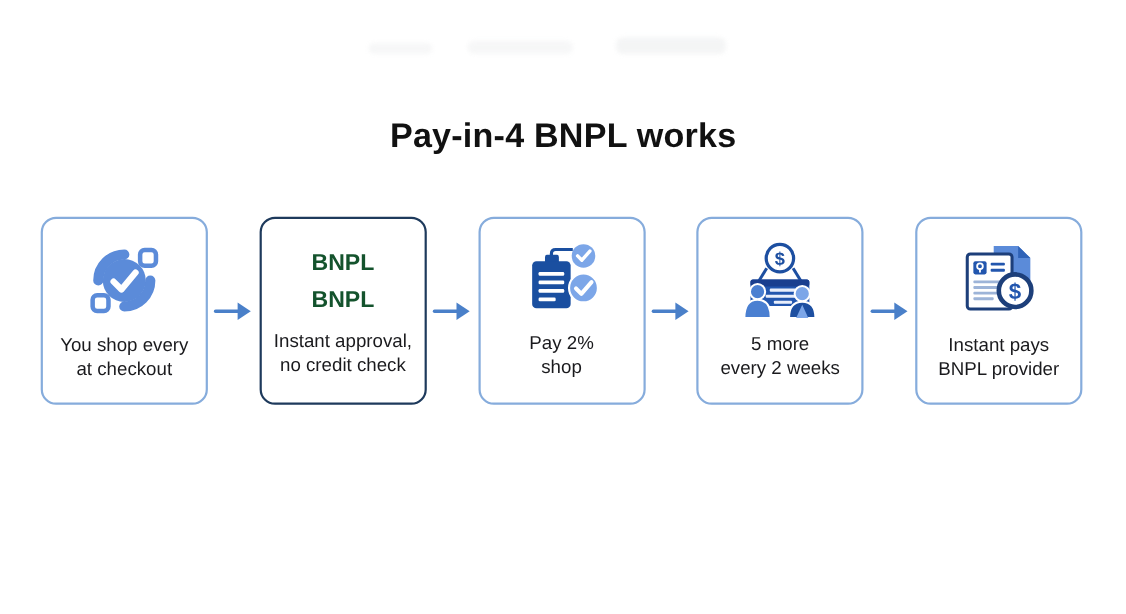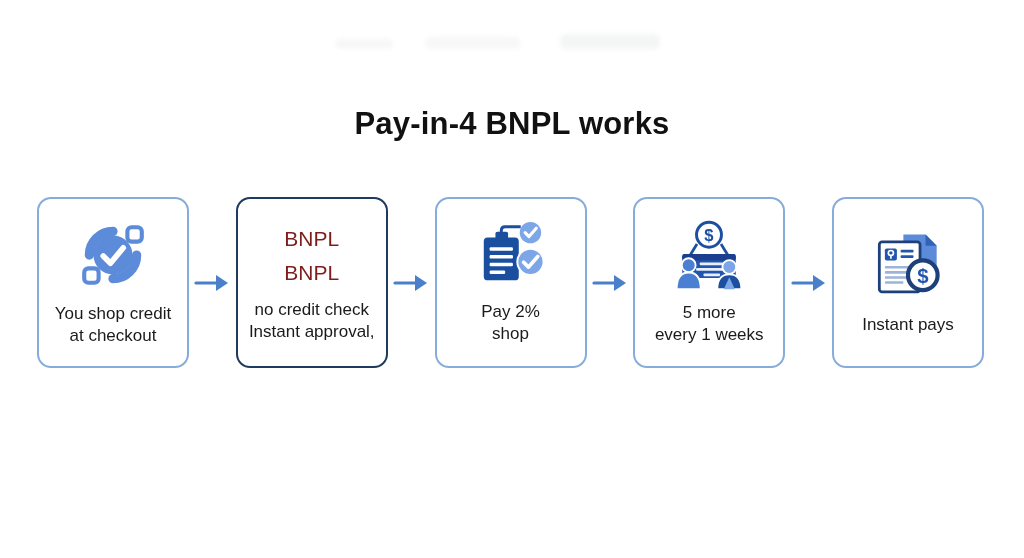--- a/index.html
+++ b/index.html
@@ -47,21 +47,21 @@
 
   .step-icon { display: block; margin-bottom: 11px; flex: 0 0 auto; }
 
   .step-text {
     font-size: 17px; line-height: 1.28; color: #1a1a1d;
     text-align: center; font-weight: 400;
   }
   .step-text div { white-space: nowrap; }
 
   .heading-line {
-    font-size: 21px; font-weight: 400; color: #7f1d1d;
+    font-size: 21px; font-weight: 700; color: #14532d;
     text-align: left; line-height: 1;
     margin-bottom: 13px;
   }
   .heading-block { margin-bottom: 16px; margin-top: 6px; }
 
   .arrow-cell {
     flex: 1 1 auto;
     display: flex; align-items: center; justify-content: center;
   }
 </style>
@@ -83,40 +83,40 @@
     <div class="step-box">
       <svg class="step-icon" width="74" height="74" viewBox="0 0 72 72">
         <path d="M13,36 A23,23 0 0 1 36,13" fill="none" stroke="#5b8bd9" stroke-width="9" stroke-linecap="round"></path>
         <path d="M59,36 A23,23 0 0 1 36,59" fill="none" stroke="#5b8bd9" stroke-width="9" stroke-linecap="round"></path>
         <circle cx="36" cy="36" r="19" fill="#5b8bd9"></circle>
         <polyline points="26.5,37 33.5,44 46,29" fill="none" stroke="#ffffff" stroke-width="5.5" stroke-linecap="round" stroke-linejoin="round"></polyline>
         <rect x="50" y="9" width="14" height="14" rx="4" fill="#ffffff" stroke="#5b8bd9" stroke-width="4"></rect>
         <rect x="8" y="49" width="14" height="14" rx="4" fill="#ffffff" stroke="#5b8bd9" stroke-width="4"></rect>
       </svg>
       <div class="step-text">
-        <div>You shop credit</div>
+        <div>You shop every</div>
         <div>at checkout</div>
       </div>
     </div>
 
     <div class="arrow-cell">
       <svg width="36" height="24" viewBox="0 0 36 24">
         <line x1="2" y1="12" x2="24" y2="12" stroke="#4a80c9" stroke-width="3.2" stroke-linecap="round"></line>
         <polygon points="22,4 34,12 22,20" fill="#4a80c9"></polygon>
       </svg>
     </div>
 
     <div class="step-box emphasized">
       <div class="heading-block">
         <div class="heading-line">BNPL</div>
         <div class="heading-line" style="margin-bottom:0">BNPL</div>
       </div>
       <div class="step-text">
+        <div>Instant approval,</div>
         <div>no credit check</div>
-        <div>Instant approval,</div>
       </div>
     </div>
 
     <div class="arrow-cell">
       <svg width="36" height="24" viewBox="0 0 36 24">
         <line x1="2" y1="12" x2="24" y2="12" stroke="#4a80c9" stroke-width="3.2" stroke-linecap="round"></line>
         <polygon points="22,4 34,12 22,20" fill="#4a80c9"></polygon>
       </svg>
     </div>
 
@@ -159,21 +159,21 @@
         <rect x="32" y="53" width="30" height="3" rx="1" fill="#e8eefb"></rect>
         <rect x="40" y="59" width="18" height="3" rx="1" fill="#e8eefb"></rect>
         <circle cx="24" cy="50" r="7.5" fill="#4a7fd1" stroke="#ffffff" stroke-width="2"></circle>
         <path d="M11,76 Q11,58 24,58 Q37,58 37,76 Z" fill="#4a7fd1" stroke="#ffffff" stroke-width="2"></path>
         <circle cx="68" cy="52" r="7.5" fill="#7ca6e8" stroke="#ffffff" stroke-width="2"></circle>
         <path d="M55,76 Q55,60 68,60 Q81,60 81,76 Z" fill="#1d4fa1" stroke="#ffffff" stroke-width="2"></path>
         <polygon points="68,63 62,76 74,76" fill="#7ca6e8"></polygon>
       </svg>
       <div class="step-text">
         <div>5 more</div>
-        <div>every 1 weeks</div>
+        <div>every 2 weeks</div>
       </div>
     </div>
 
     <div class="arrow-cell">
       <svg width="36" height="24" viewBox="0 0 36 24">
         <line x1="2" y1="12" x2="24" y2="12" stroke="#4a80c9" stroke-width="3.2" stroke-linecap="round"></line>
         <polygon points="22,4 34,12 22,20" fill="#4a80c9"></polygon>
       </svg>
     </div>
 
@@ -189,17 +189,18 @@
         <rect x="35" y="28.5" width="14" height="2.8" rx="1" fill="#2256ae"></rect>
         <rect x="18" y="40" width="30" height="2.8" rx="1" fill="#9db4d8"></rect>
         <rect x="18" y="45.5" width="30" height="2.8" rx="1" fill="#9db4d8"></rect>
         <rect x="18" y="51" width="30" height="2.8" rx="1" fill="#9db4d8"></rect>
         <rect x="18" y="56.5" width="20" height="2.8" rx="1" fill="#9db4d8"></rect>
         <circle cx="59" cy="50" r="16" fill="#ffffff" stroke="#1d3f7a" stroke-width="4.5"></circle>
         <text x="59" y="58" text-anchor="middle" font-size="22" font-weight="bold" fill="#2256ae" font-family="Liberation Sans, sans-serif">$</text>
       </svg>
       <div class="step-text">
         <div>Instant pays</div>
+        <div>BNPL provider</div>
       </div>
     </div>
 
   </div>
 </div>
 
 </body></html>

